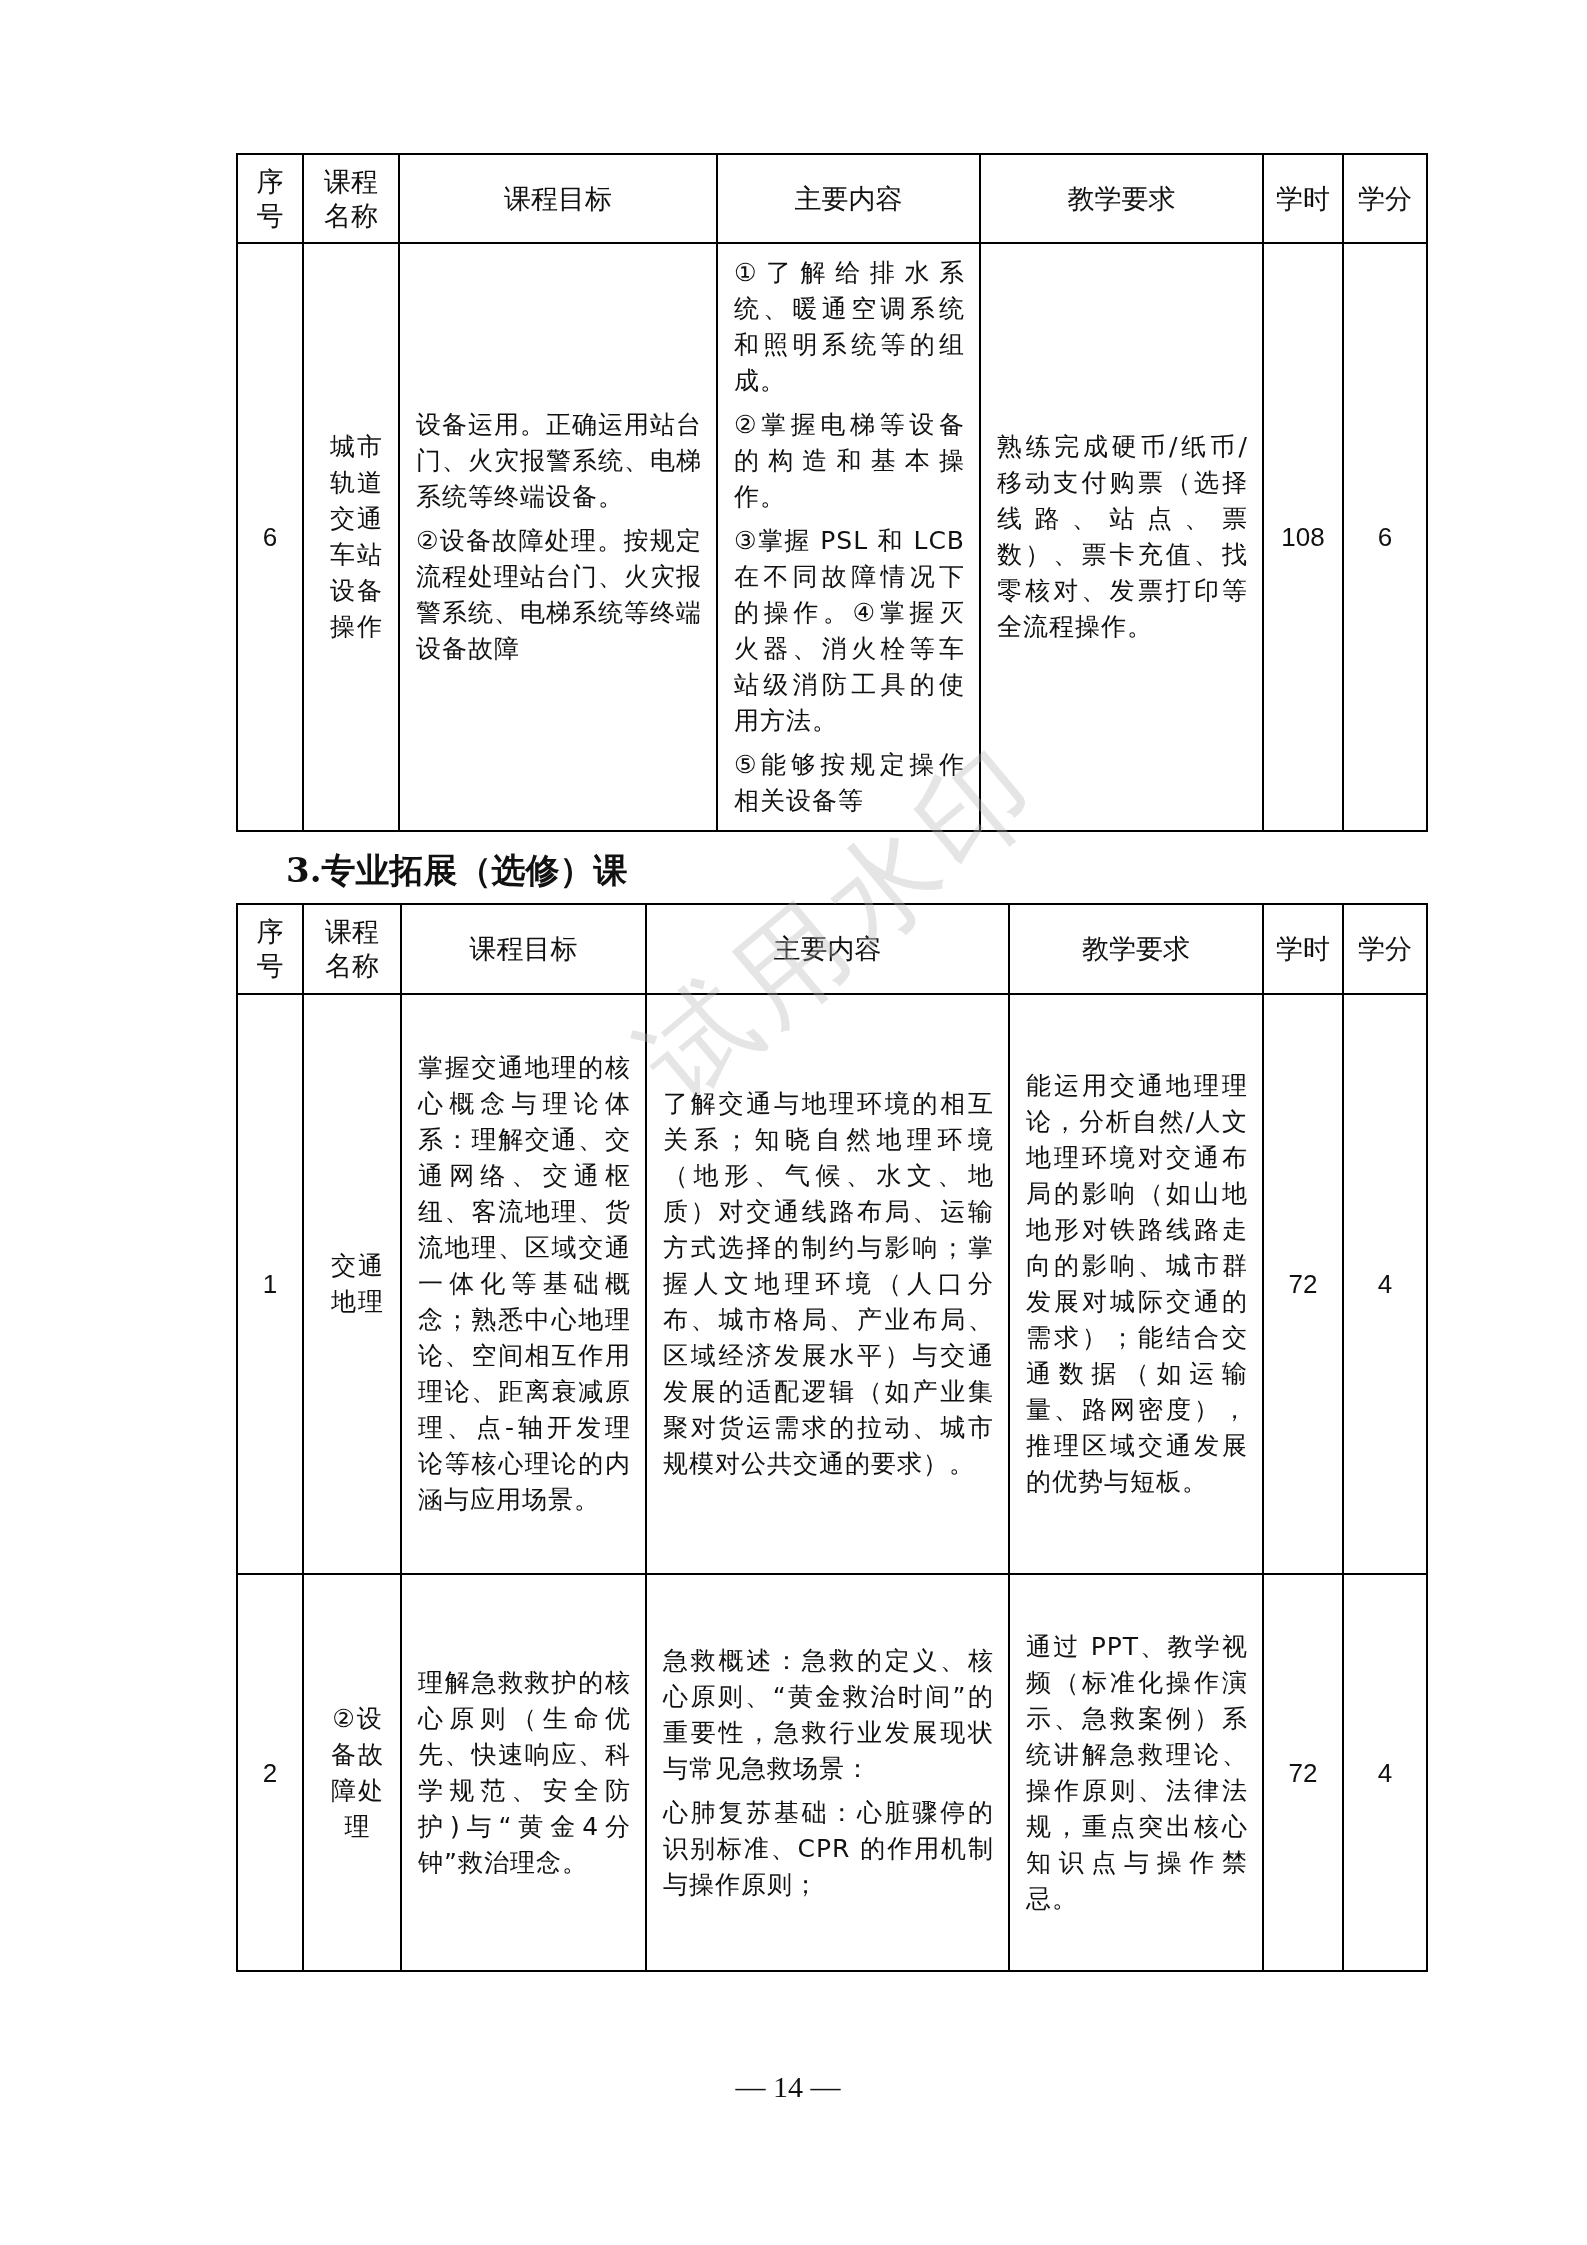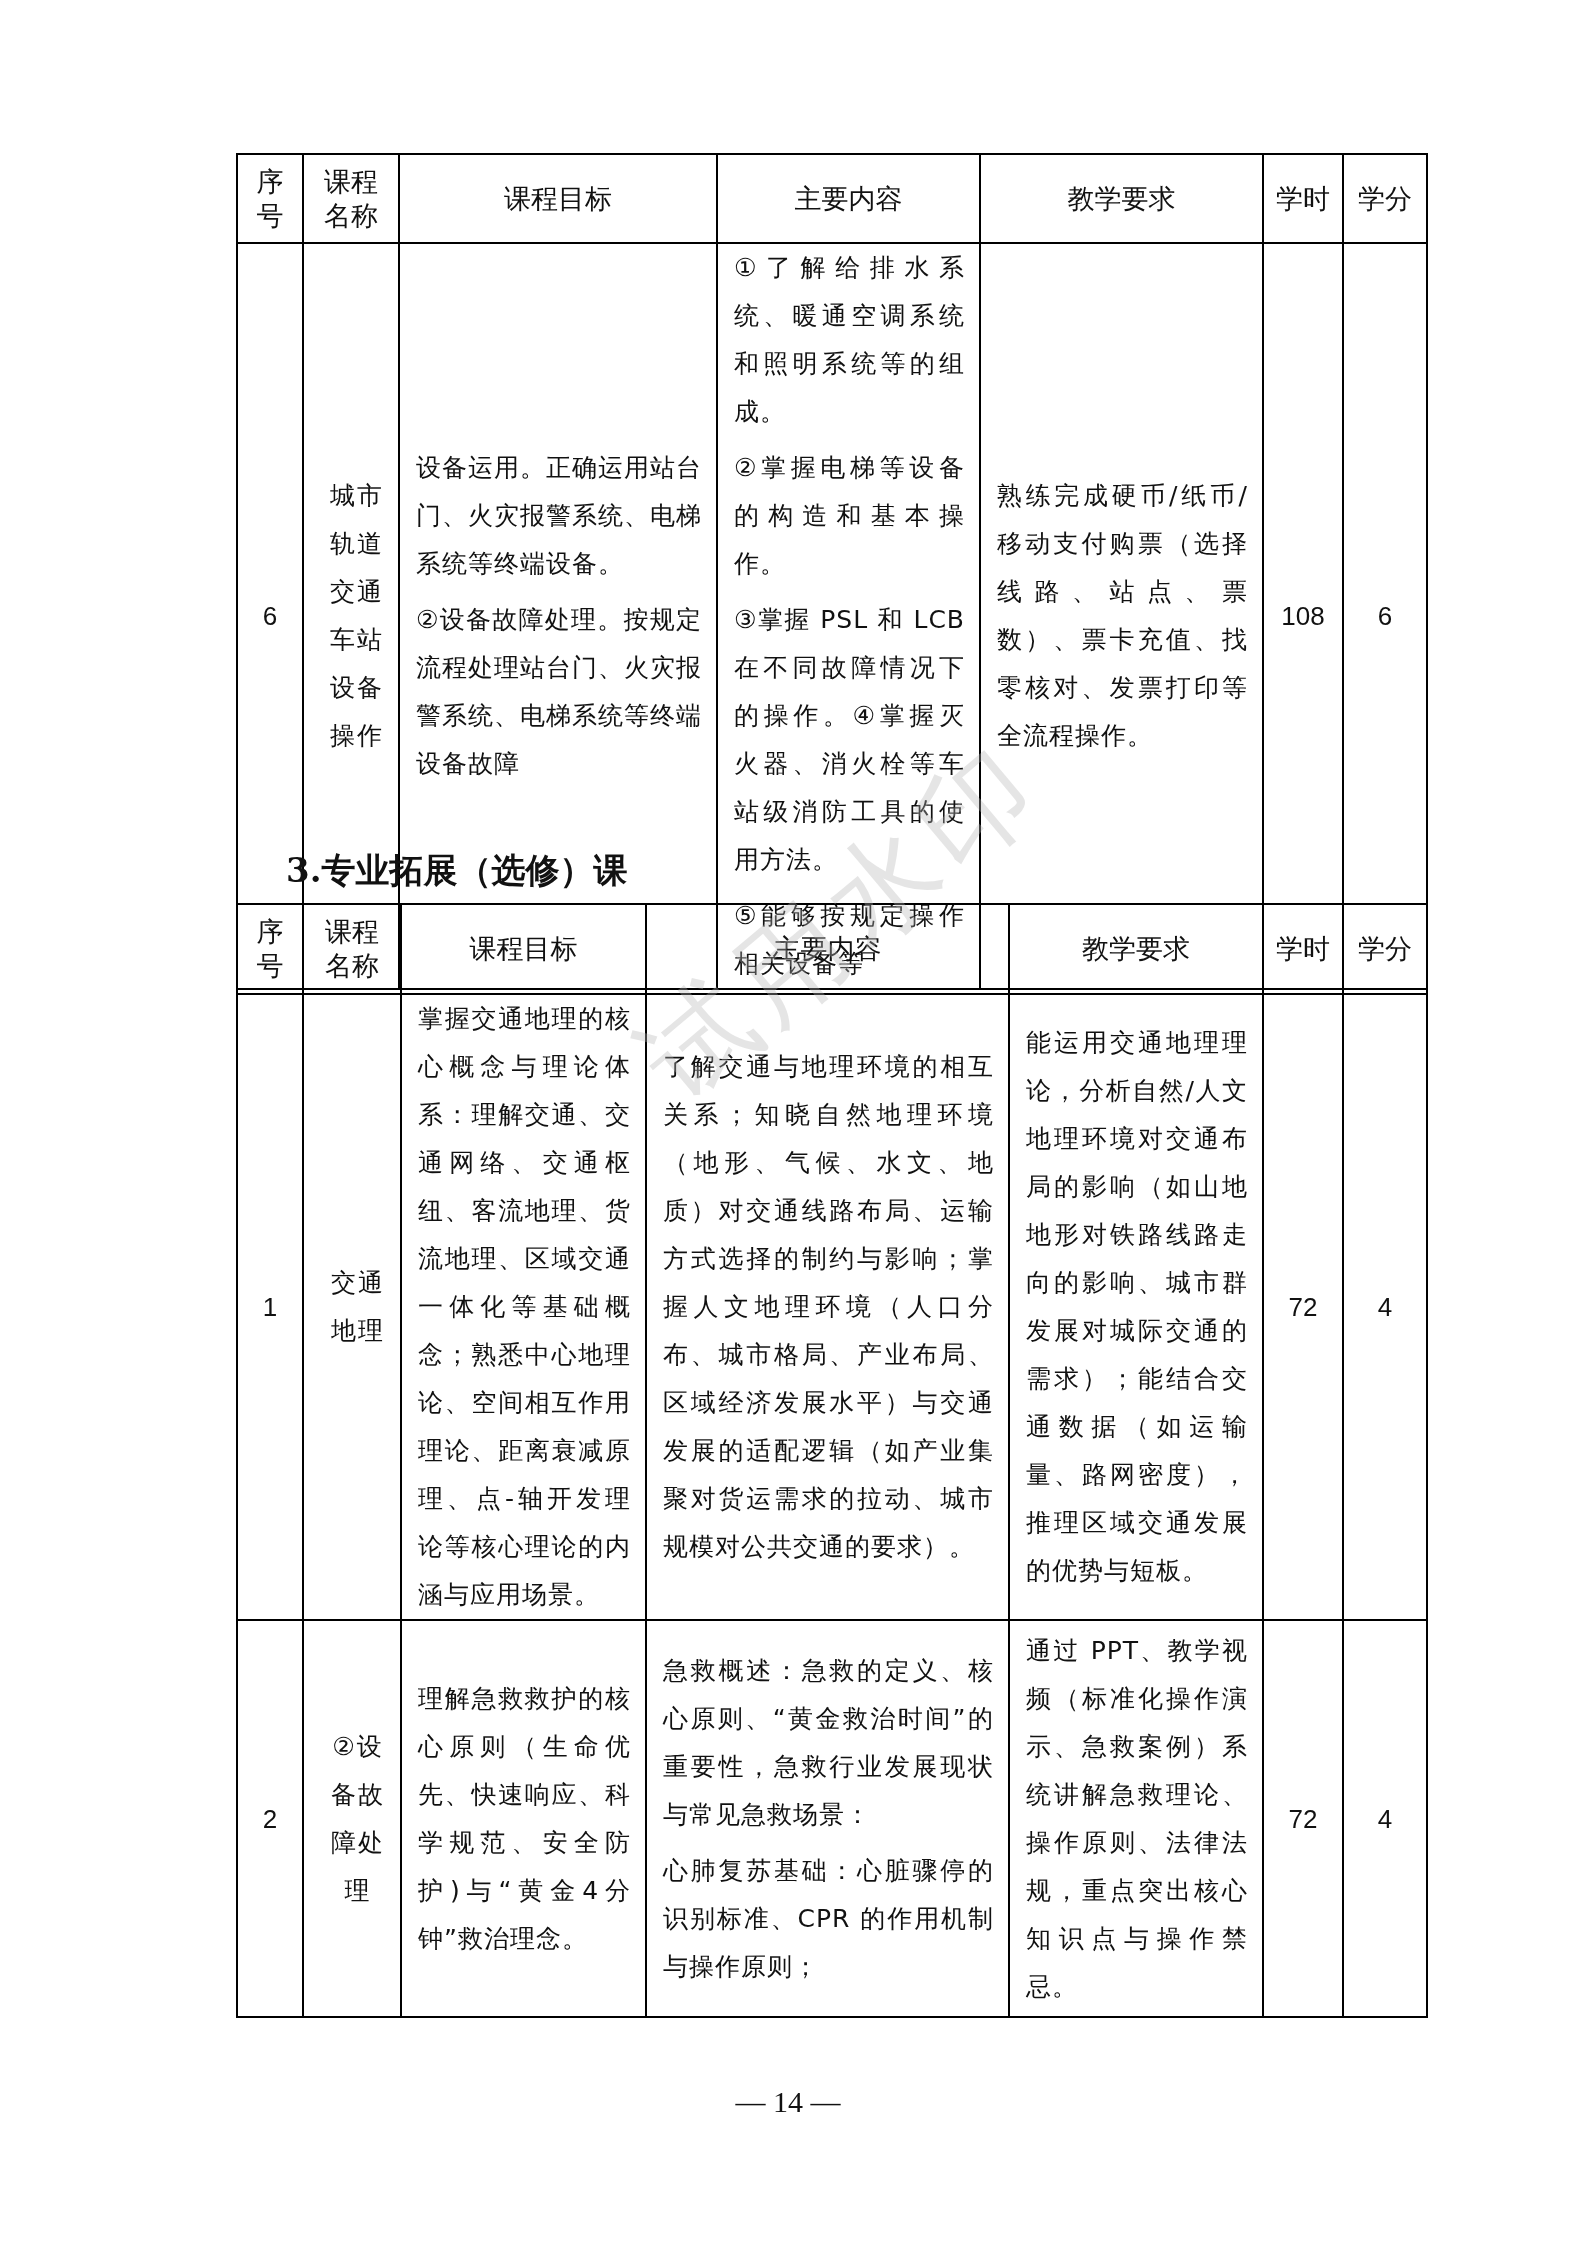--- a/index.html
+++ b/index.html
@@ -2,34 +2,34 @@
 <html><head>
 <meta charset="utf-8">
 <style>
   html, body { margin: 0; padding: 0; background: #ffffff; }
   body { width: 1587px; height: 2245px; position: relative; overflow: hidden;
          font-family: "DejaVu Sans", "Liberation Sans", sans-serif; color: #111; }
   table { position: absolute; border-collapse: collapse; table-layout: fixed; left: 236px; }
   td, th { border: 2px solid #000; padding: 0; vertical-align: middle; }
   th { font-family: "DejaVu Serif", "Liberation Serif", serif; font-weight: normal;
        font-size: 27px; line-height: 34px; text-align: center; }
-  td { font-size: 25px; line-height: 48px; }
+  td { font-size: 25px; line-height: 36px; }
   .num { text-align: center; font-family: "Liberation Sans", sans-serif; font-size: 26px; }
   .name { text-align: center; padding: 0 12px; }
   .name span { display: inline-block; width: 56px; text-align: center; letter-spacing: 2px; margin-left: 12px; }
   .txt { padding: 0 14px 0 16px; text-align: justify; letter-spacing: 1px; }
   .txt p { margin: 0 0 8px 0; }
   .txt p:last-child { margin-bottom: 0; }
   #t1 { top: 153px; width: 1190px; }
   #t2 { top: 903px; width: 1190px; }
   .section-title { position: absolute; left: 286px; top: 852px;
        font-family: "DejaVu Serif", "Liberation Serif", serif; font-weight: bold;
        font-size: 34px; line-height: 36px; }
   .footer { position: absolute; left: 0; width: 1576px; top: 2070px; text-align: center;
-       font-family: "Liberation Serif", "DejaVu Serif", serif; font-size: 30px; margin-top: 15px; }
+       font-family: "Liberation Serif", "DejaVu Serif", serif; font-size: 30px; }
   .watermark { position: absolute; left: 610px; top: 1020px; transform: rotate(-40deg);
        transform-origin: left top; font-size: 110px; color: rgba(180,180,180,0.35);
        font-family: "DejaVu Sans", sans-serif; letter-spacing: 10px; pointer-events: none;
        white-space: nowrap; }
 </style>
 </head>
 <body>
 
 <table id="t1">
   <colgroup>

